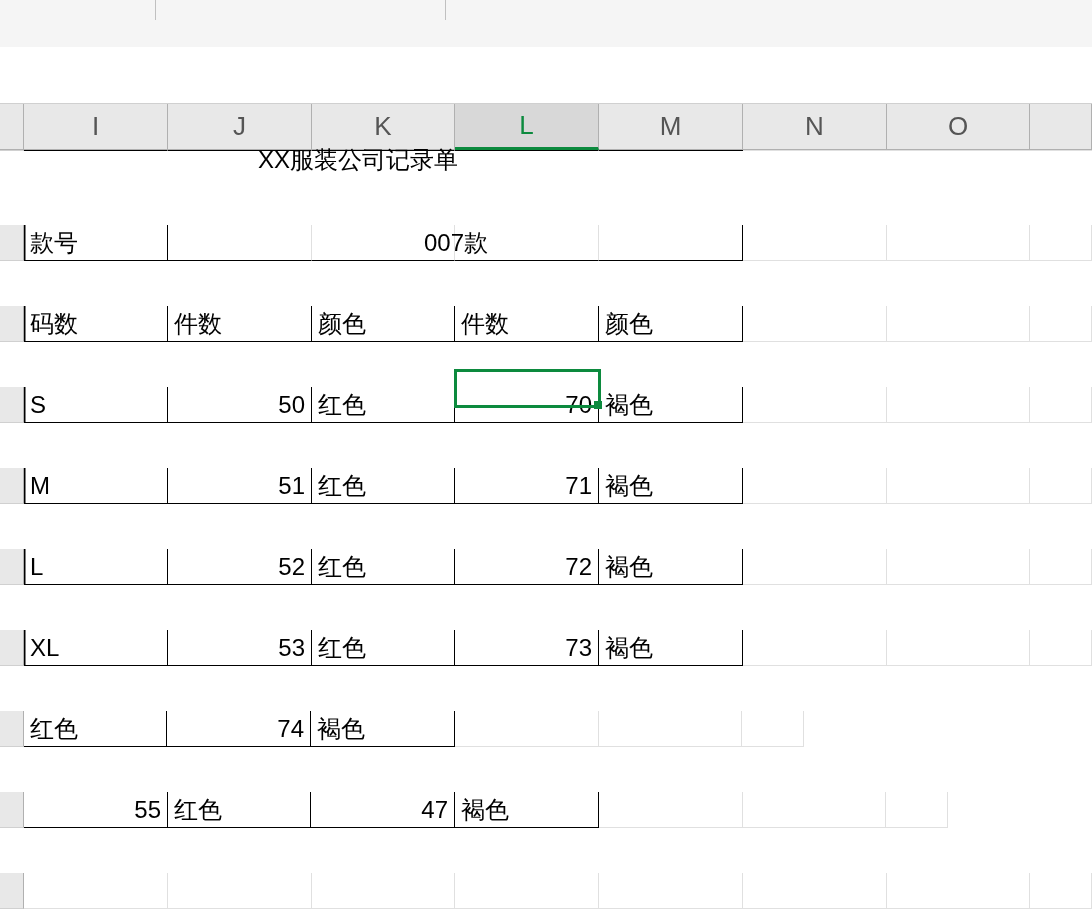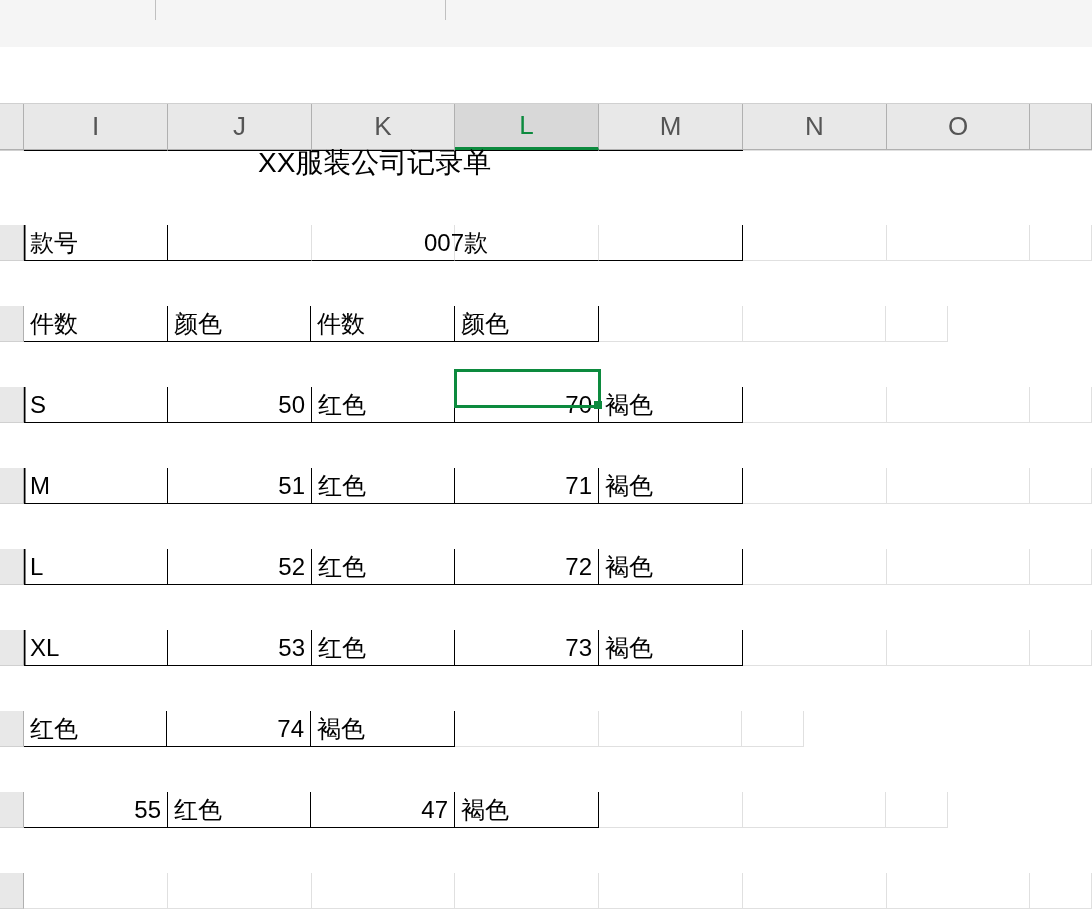--- a/index.html
+++ b/index.html
@@ -144,21 +144,21 @@
       right: -4px;
       bottom: -4px;
       width: 8px;
       height: 8px;
       background: #0c8a3e;
     }
     
     .title-overflow {
       position: absolute;
       white-space: nowrap;
-      font-size: 28px;
+      font-size: 24px;
       color: #000;
     }
   </style>
 </head>
 <body>
 
 <div class="ribbon-area">
   <div class="ribbon-divider1"></div>
   <div class="ribbon-divider2"></div>
   <div class="formula-bar-stub"></div>
@@ -201,20 +201,21 @@
     </div>
     <div class="cell c-L tbl-b"></div>
     <div class="cell c-M tbl-b tbl-r"></div>
     <div class="cell c-N"></div>
     <div class="cell c-O"></div>
     <div class="cell c-P"></div>
   </div>
 
   <div class="grid-row row-tall2">
     <div class="rownum"></div>
+    <div class="cell c-I tbl-b tbl-r tbl-l-inner">码数</div>
     <div class="cell c-J tbl-b tbl-r">件数</div>
     <div class="cell c-K tbl-b tbl-r">颜色</div>
     <div class="cell c-L tbl-b tbl-r">件数</div>
     <div class="cell c-M tbl-b tbl-r">颜色</div>
     <div class="cell c-N"></div>
     <div class="cell c-O"></div>
     <div class="cell c-P"></div>
   </div>
 
   <div id="data-rows">

